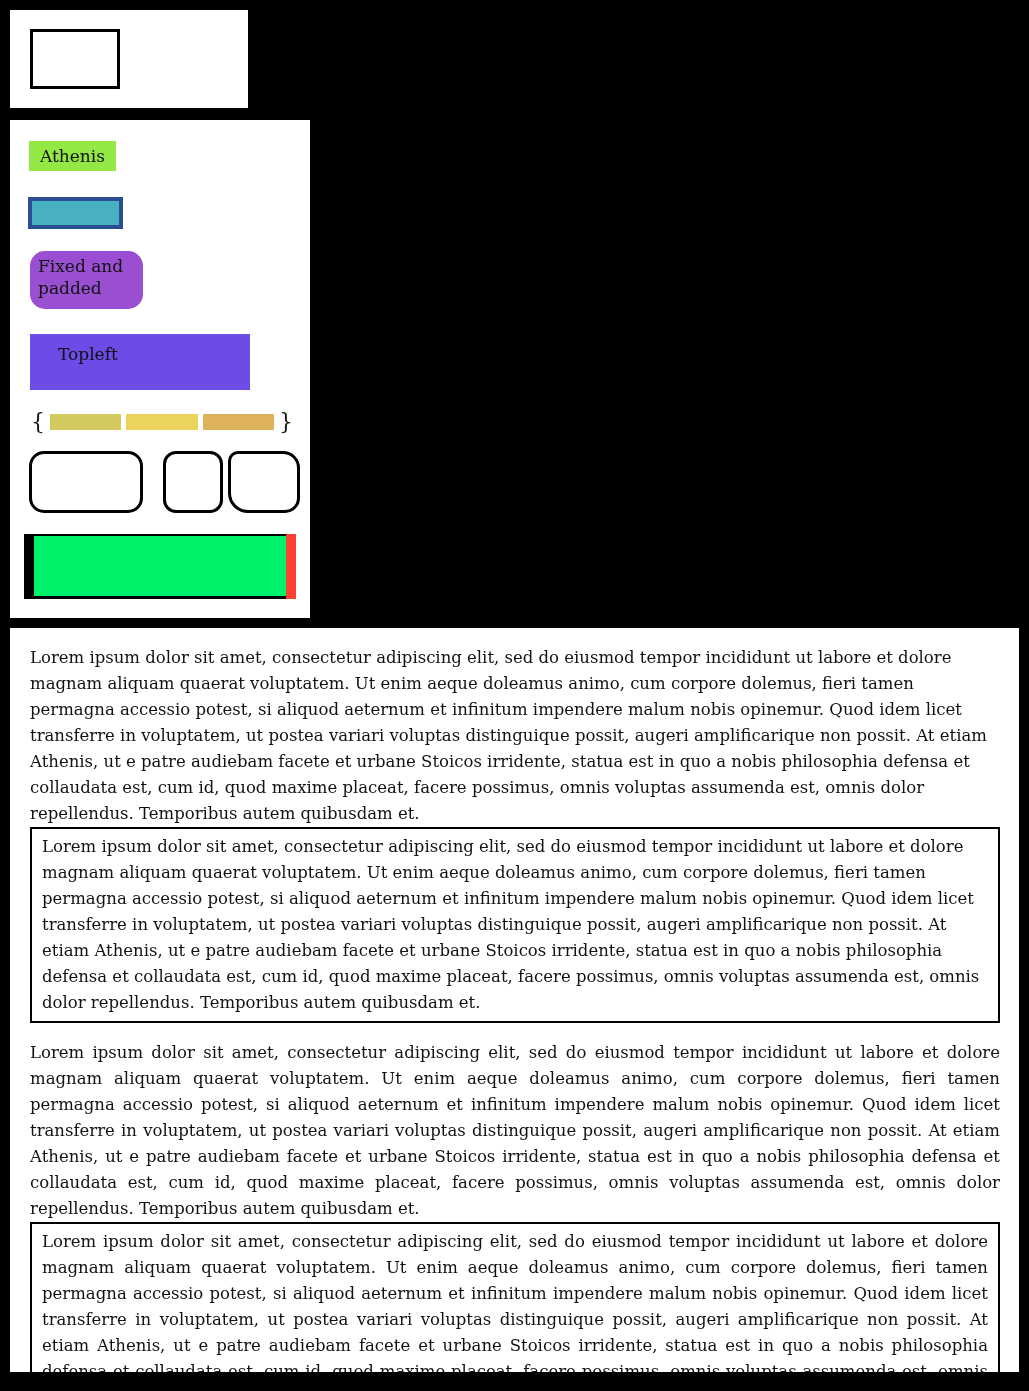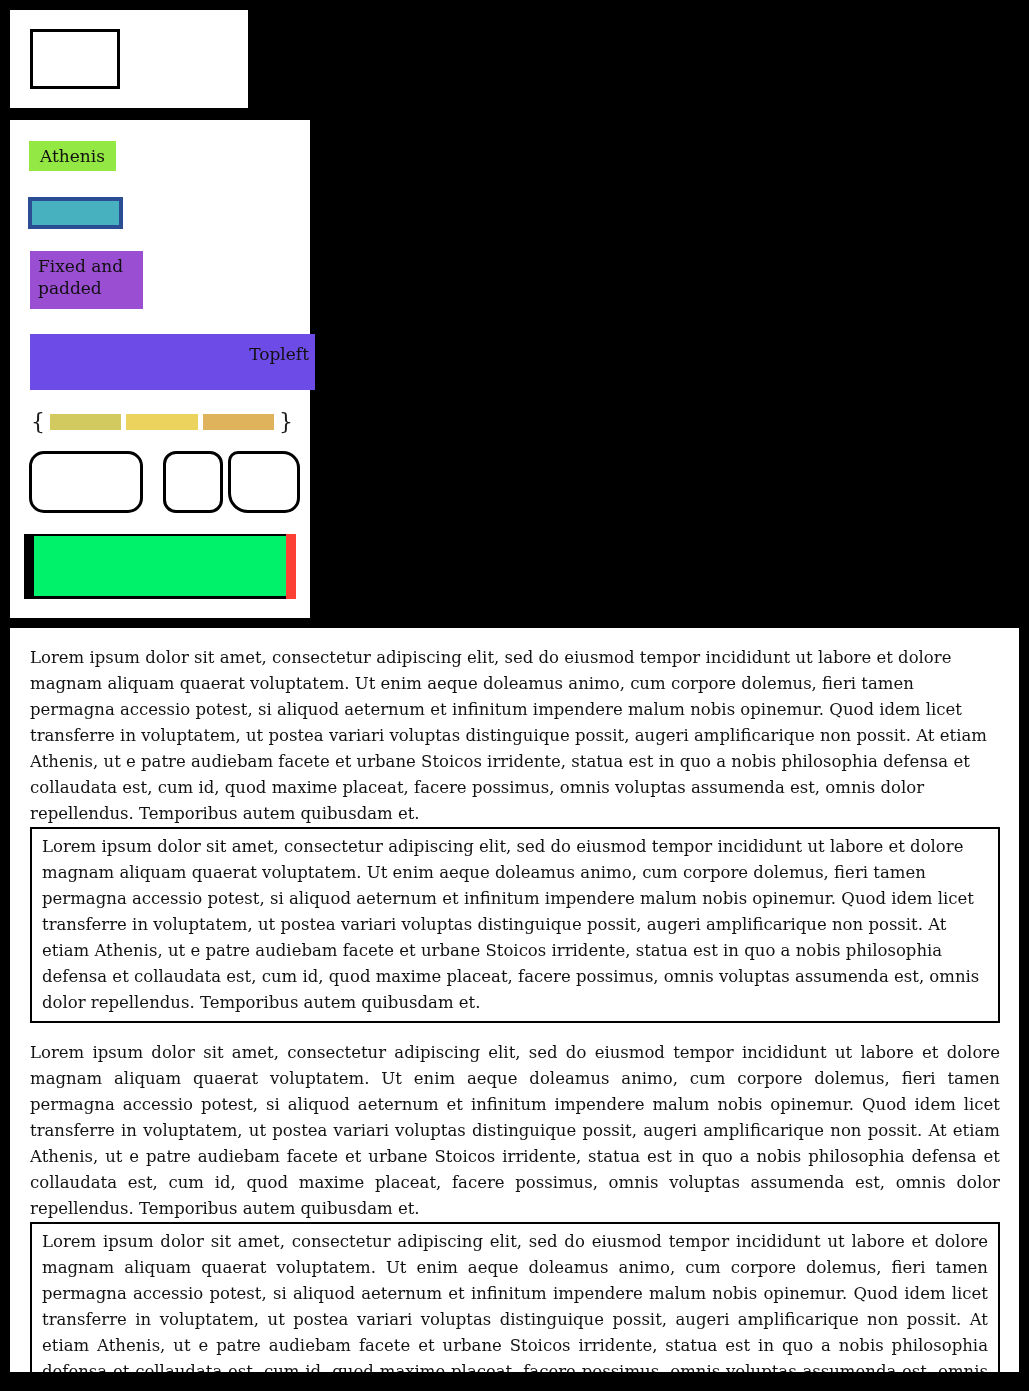--- a/index.html
+++ b/index.html
@@ -15,22 +15,22 @@
   .top-panel{left:10px;top:10px;width:238px;height:98px;}
   .outlined-box{
     position:absolute;left:20px;top:19px;width:90px;height:60px;
     border:3px solid #000;box-sizing:border-box;background:#fff;
   }
   
   .widgets-panel{left:10px;top:120px;width:300px;height:498px;}
   .widgets-panel .w{position:absolute;box-sizing:border-box;color:#111;font-size:17px;line-height:22px;}
   .textbox-widget{left:19px;top:21px;width:87px;height:30px;display:flex;align-items:center;padding-left:11px;}
   .text-input{left:18px;top:77px;width:95px;height:32px;border:4px solid #2a4d94;}
-  .fixed-padded-box{left:20px;top:131px;width:113px;height:58px;padding:4px 8px;line-height:26px;}
-  .topleft-box{left:20px;top:214px;width:285px;height:56px;padding:9px 6px;text-align:right;}
+  .fixed-padded-box{left:20px;top:131px;width:113px;height:58px;padding:4px 8px;line-height:26px;border-radius:15px;}
+  .topleft-box{left:20px;top:214px;width:220px;height:56px;padding:9px 28px;}
   .bars-row{left:21px;top:288px;height:28px;display:flex;align-items:center;gap:5px;}
   .brace{font-size:22px;color:#1a1a1a;line-height:28px;}
   .bar-seg{height:16px;}
   .bar-1{width:71px;} .bar-2{width:72px;} .bar-3{width:71px;}
   .button-row{left:19px;top:331px;height:62px;}
   .rbtn{position:absolute;top:0;height:62px;border:3px solid #000;box-sizing:border-box;background:#fff;}
   .rbtn-1{left:0;width:114px;border-radius:15px;}
   .rbtn-2{left:134px;width:60px;border-radius:13px;}
   .rbtn-3{left:199px;width:72px;border-radius:10px 17px 15px 20px;}
   .meter-bar{left:14px;top:414px;width:272px;height:65px;background:#000;position:absolute;}

